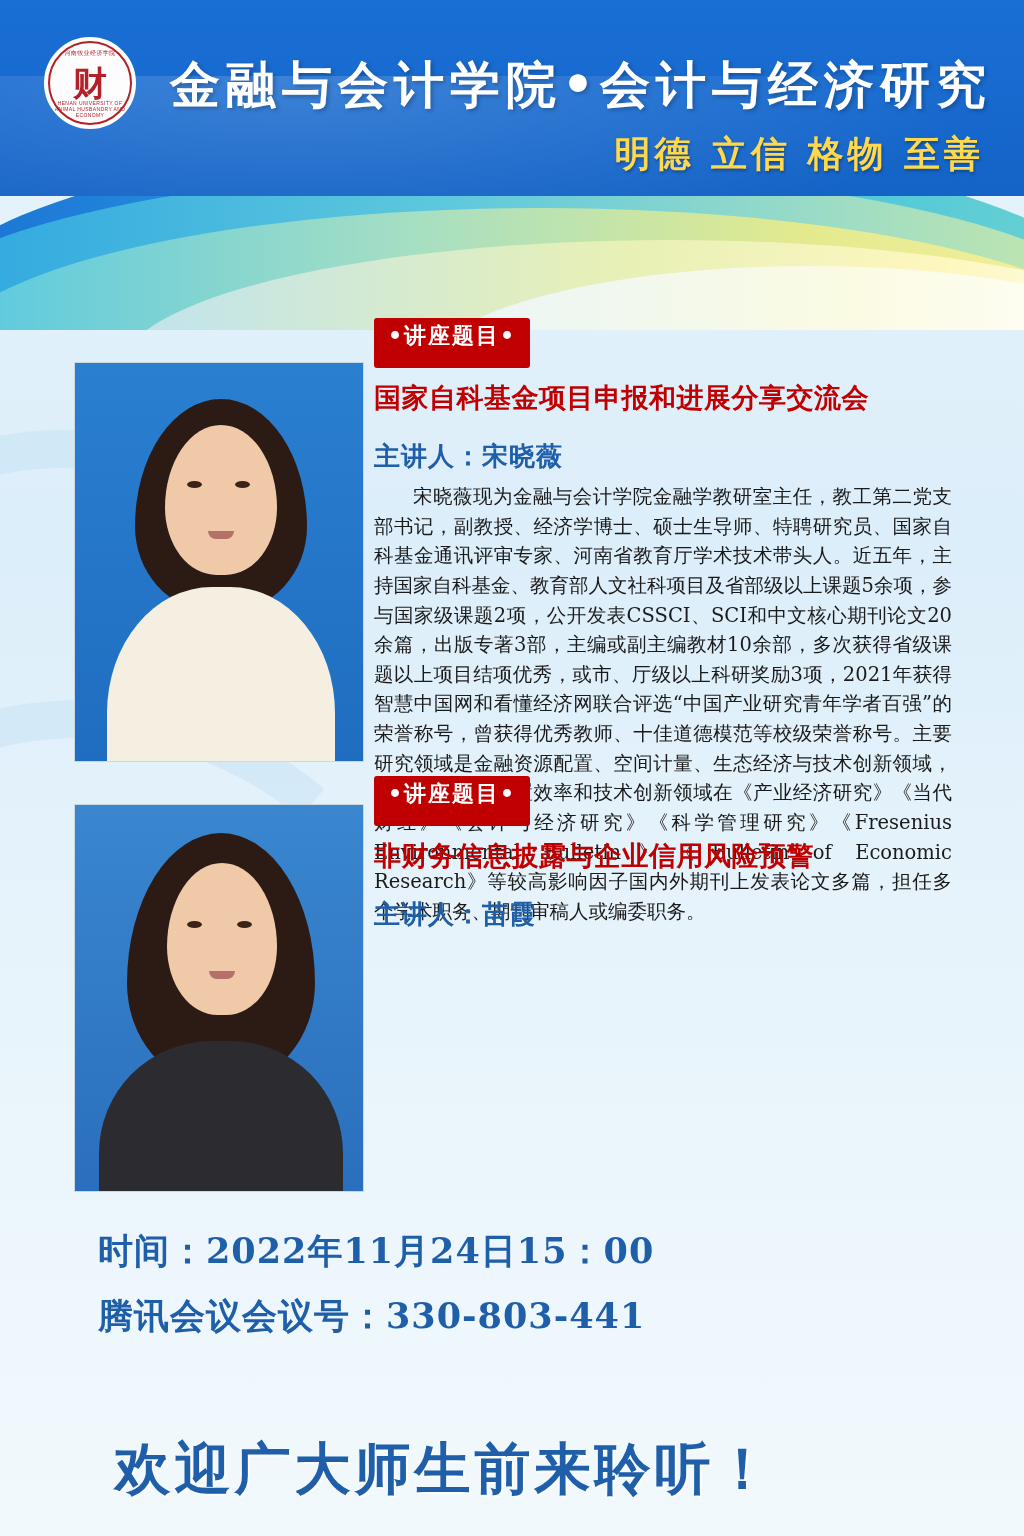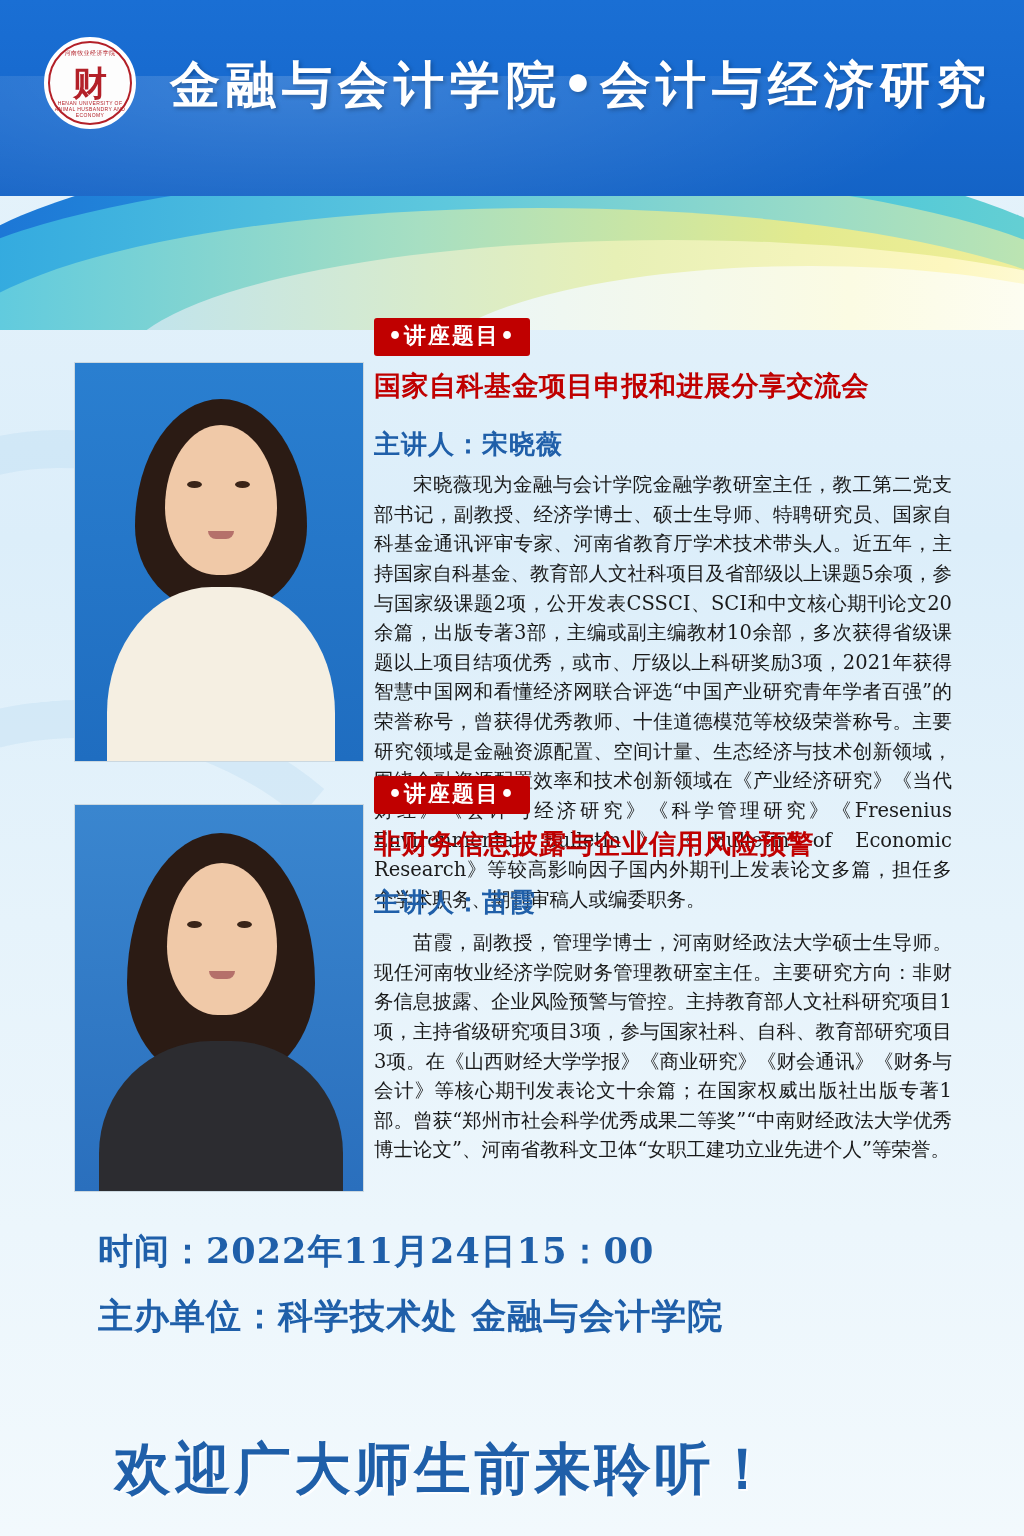--- a/index.html
+++ b/index.html
@@ -101,21 +101,21 @@
     background: #1565c0;
   }
   .tag {
     display: inline-block;
     background: #c00000;
     color: #ffffff;
     font-family: "DejaVu Serif", serif;
     font-weight: bold;
     font-size: 22px;
     letter-spacing: 2px;
-    padding: 3px 14px 5px 14px;
+    padding: 3px 14px 17px 14px;
     border-radius: 3px;
     white-space: nowrap;
   }
   .topic {
     color: #c00000;
     font-family: Liberation Mono, monospace;
     font-weight: bold;
     font-size: 27px;
     letter-spacing: 0.5px;
     margin-top: 12px;
@@ -195,20 +195,21 @@
   <div class="banner">
     <div class="banner-wave"></div>
     <div class="logo">
       <div class="logo-inner">
         <div class="logo-arc-top">河南牧业经济学院</div>
         <div class="logo-glyph">财</div>
         <div class="logo-arc-bot">HENAN UNIVERSITY OF ANIMAL HUSBANDRY AND ECONOMY</div>
       </div>
     </div>
     <div class="banner-title">金融与会计学院•会计与经济研究</div>
+    <div class="banner-sub">明德 立信   格物 至善</div>
   </div>
 
   <div class="speaker" style="left:0; top:0;">
     <div class="photo" style="left:74px; top:362px; width:290px; height:400px;">
       <div class="pf-bg p1-bg"></div>
       <div class="pf-hair" style="left:60px; top:36px; width:172px; height:212px;"></div>
       <div class="pf-face" style="left:90px; top:62px; width:112px; height:150px;"></div>
       <div class="pf-eye" style="left:112px; top:118px;"></div>
       <div class="pf-eye" style="left:160px; top:118px;"></div>
       <div class="pf-mouth" style="left:133px; top:168px;"></div>
@@ -229,23 +230,22 @@
       <div class="pf-face" style="left:92px; top:58px; width:110px; height:152px;"></div>
       <div class="pf-eye" style="left:112px; top:116px;"></div>
       <div class="pf-eye" style="left:162px; top:116px;"></div>
       <div class="pf-mouth" style="left:134px; top:166px;"></div>
       <div class="pf-body" style="left:24px; top:236px; width:244px; height:160px; background:#2c2c30;"></div>
     </div>
     <div style="position:absolute; left:374px; top:776px; width:578px;">
       <div class="tag">•讲座题目•</div>
       <div class="topic">非财务信息披露与企业信用风险预警</div>
       <div class="presenter">主讲人：苗霞</div>
-      <div class="bio">苗霞，副教授，管理学博士，河南财经政法大学硕士生导师。现任河南牧业经济学院财务管理教研室主任。主要研究方向：非财务信息披露、企业风险预警与管控。主持教育部人文社科研究项目1项，主持省级研究项目3项，参与国家社科、自科、教育部研究项目3项。在《山西财经大学学报》《商业研究》《财会通讯》《财务与会计》等核心期刊发表论文十余篇；在国家权威出版社出版专著1部。曾获“郑州市社会科学优秀成果二等奖”“中南财经政法大学优秀博士论文”、河南省教科文卫体“女职工建功立业先进个人”等荣誉。</div>
     </div>
   </div>
 
   <div class="info">
     <div class="info-line">时间：2022年11月24日15：00</div>
-    <div class="info-line">主办单位：科学技术处 金融与会计学院</div>
+    <div class="info-line">腾讯会议会议号：330-803-441</div>
   </div>
 
   <div class="welcome">欢迎广大师生前来聆听！</div>
 </div>
 
 </body></html>

